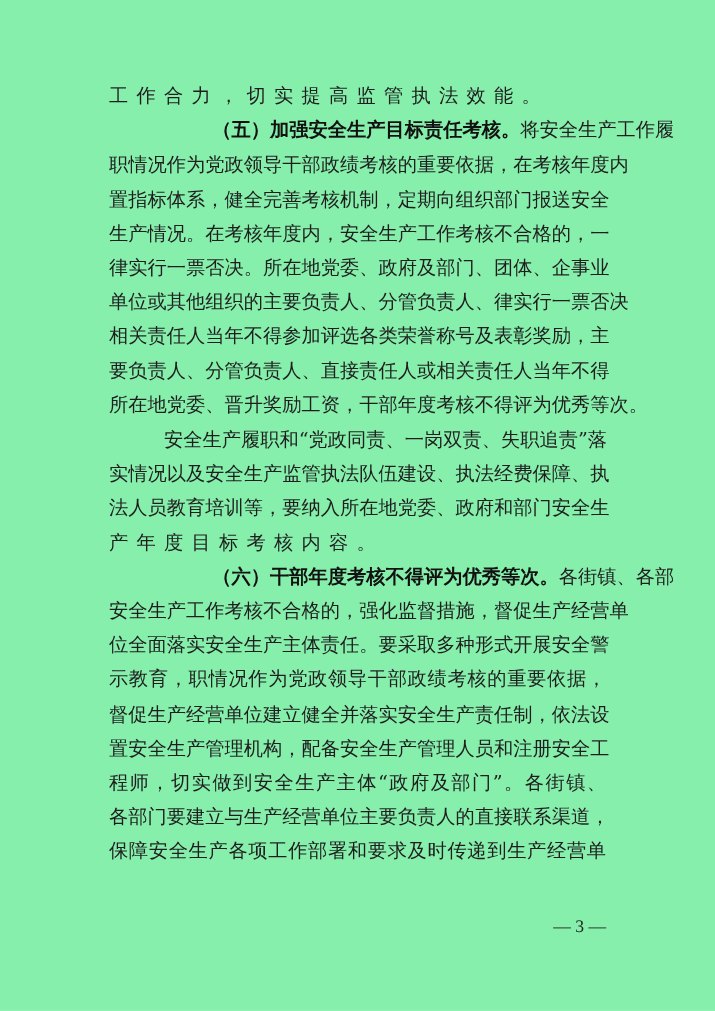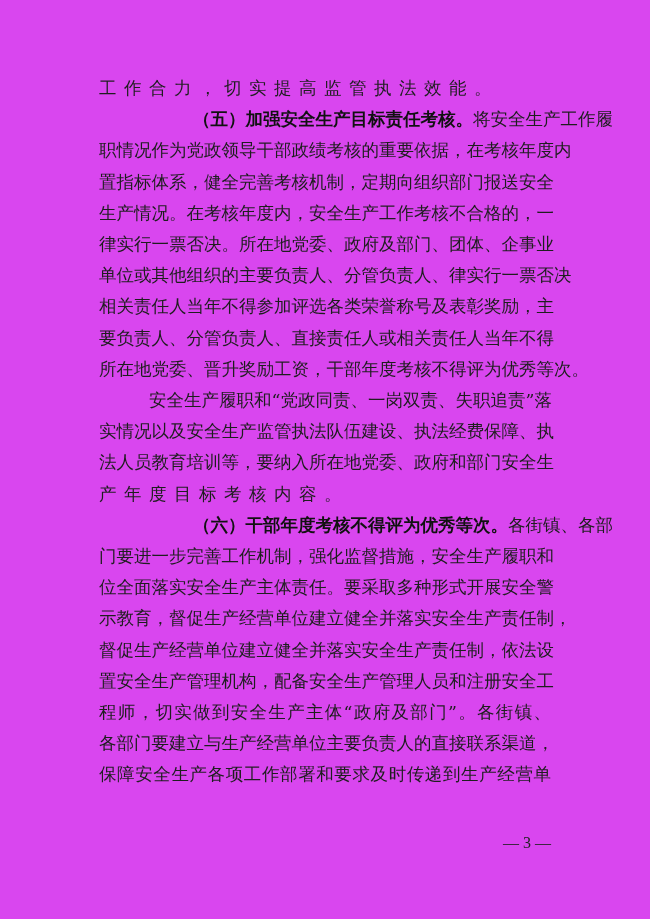--- a/index.html
+++ b/index.html
@@ -12,21 +12,21 @@
       height: 919px;
       position: relative;
       overflow: hidden;
       font-family: "DejaVu Serif", "Liberation Serif", serif;
       color: #1e1e1e;
     }
     .page {
       position: absolute;
       left: 0; top: 0;
       width: 650px; height: 919px;
-      background: #d946ef;
+      background: #86efac;
     }
     .text-block {
       position: absolute;
       left: 99px;
       top: 73px;
       width: 452px;
     }
     .line {
       position: absolute;
       left: 0;
@@ -79,23 +79,23 @@
     <div class="line" style="top:156px"><span>律实行一票否决。所在地党委、政府及部门、团体、企事业</span></div>
     <div class="line" style="top:187.2px"><span>单位或其他组织的主要负责人、分管负责人、律实行一票否决</span></div>
     <div class="line" style="top:218.4px"><span>相关责任人当年不得参加评选各类荣誉称号及表彰奖励，主</span></div>
     <div class="line" style="top:249.6px"><span>要负责人、分管负责人、直接责任人或相关责任人当年不得</span></div>
     <div class="line" style="top:280.8px"><span>所在地党委、晋升奖励工资，干部年度考核不得评为优秀等次。</span></div>
     <div class="line indent" style="top:312px"><span>安全生产履职和“党政同责、一岗双责、失职追责”落</span></div>
     <div class="line" style="top:343.2px"><span>实情况以及安全生产监管执法队伍建设、执法经费保障、执</span></div>
     <div class="line" style="top:374.4px"><span>法人员教育培训等，要纳入所在地党委、政府和部门安全生</span></div>
     <div class="line last" style="top:405.6px"><span>产年度目标考核内容。</span></div>
     <div class="line indent" style="top:436.8px"><span class="heading">（六）干部年度考核不得评为优秀等次。</span><span>各街镇、各部</span></div>
-    <div class="line" style="top:468px"><span>门要进一步完善工作机制，强化监督措施，安全生产履职和</span></div>
+    <div class="line" style="top:468px"><span>安全生产工作考核不合格的，强化监督措施，督促生产经营单</span></div>
     <div class="line" style="top:499.2px"><span>位全面落实安全生产主体责任。要采取多种形式开展安全警</span></div>
-    <div class="line" style="top:530.4px"><span>示教育，督促生产经营单位建立健全并落实安全生产责任制，</span></div>
+    <div class="line" style="top:530.4px"><span>示教育，职情况作为党政领导干部政绩考核的重要依据，</span></div>
     <div class="line" style="top:561.6px"><span>督促生产经营单位建立健全并落实安全生产责任制，依法设</span></div>
     <div class="line" style="top:592.8px"><span>置安全生产管理机构，配备安全生产管理人员和注册安全工</span></div>
     <div class="line" style="top:624px"><span>程师，切实做到安全生产主体“政府及部门”。各街镇、</span></div>
     <div class="line" style="top:655.2px"><span>各部门要建立与生产经营单位主要负责人的直接联系渠道，</span></div>
     <div class="line" style="top:686.4px"><span>保障安全生产各项工作部署和要求及时传递到生产经营单</span></div>
   </div>
 
   <div class="page-number">— 3 —</div>
 </div>
 

